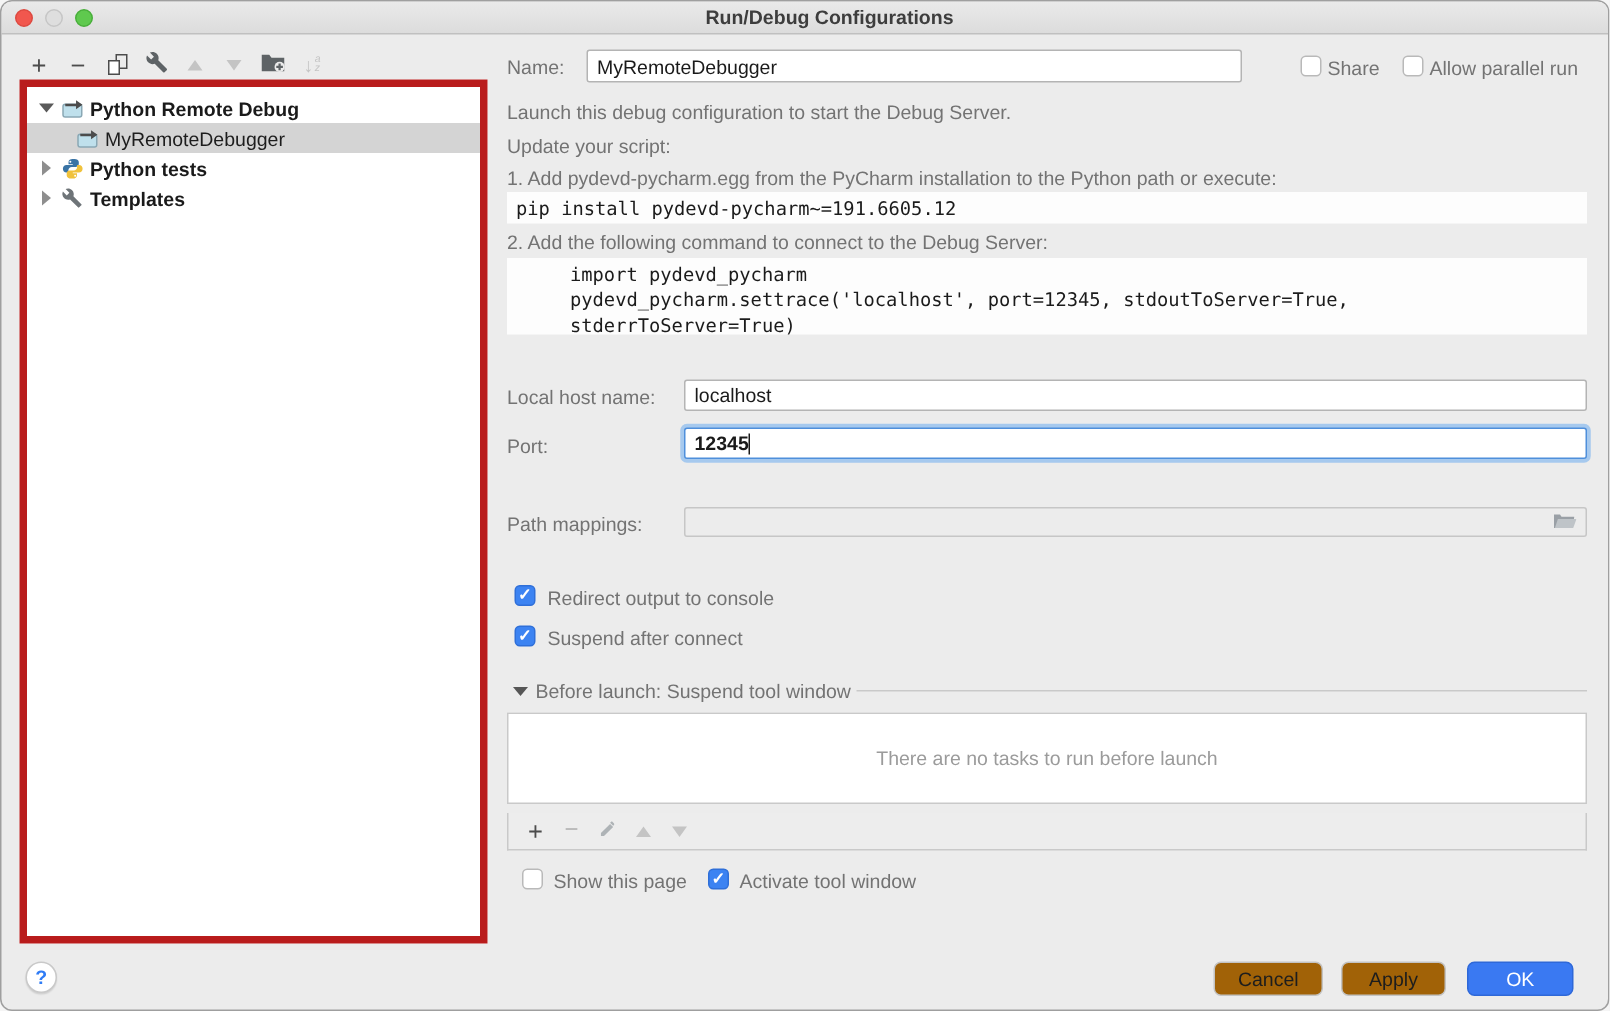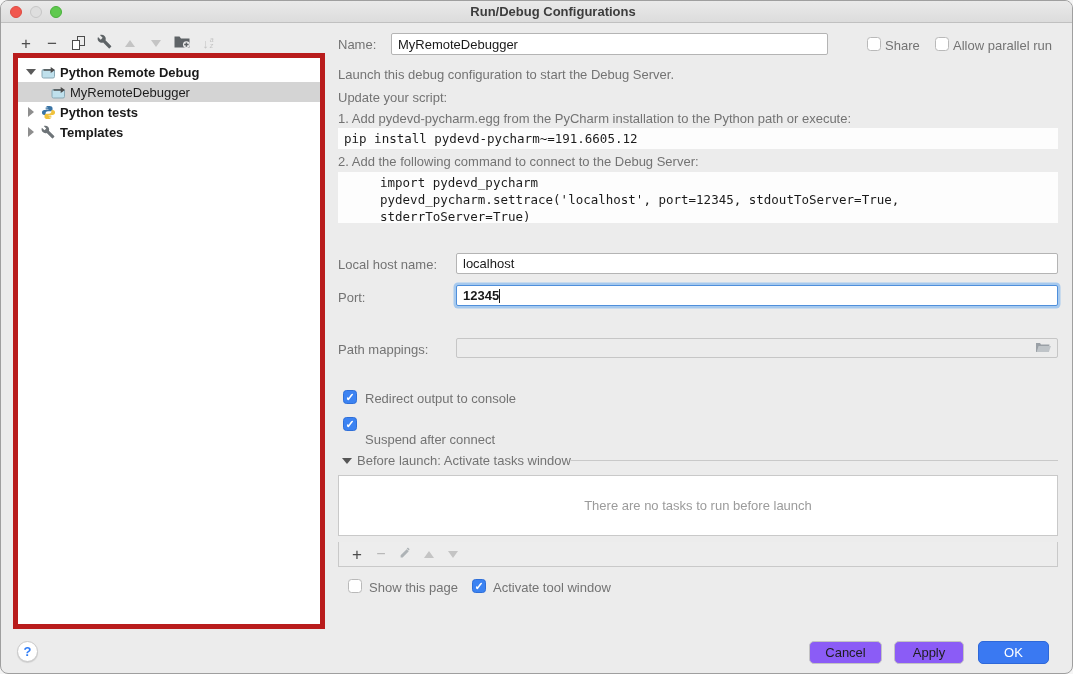--- a/index.html
+++ b/index.html
@@ -76,21 +76,21 @@
   .tasks-box { background:#fff; border:1px solid #c9c9c9; display:flex; align-items:center; justify-content:center; }
   .tasks-empty { color:#9b9b9b; }
   .tasks-strip { background:#ededed; border:1px solid #c9c9c9; border-top:none;
     display:flex; align-items:center; padding-left:6px; }
   .sbtn { width:24px; height:22px; display:flex; align-items:center; justify-content:center; }
   .glyph-gray { color:#b5b5b5; font-size:16px; line-height:1; }
 
   .caret { position:absolute; width:1px; height:14px; background:#1a1a1a; }
 
   
-  .btn { position:absolute; height:23px; border-radius:5px; background:#8b5cf6;
+  .btn { position:absolute; height:23px; border-radius:5px; background:#a16207;
     border:1px solid #c3c3c3; font-size:13px; color:#1d1d1d;
     display:flex; align-items:center; justify-content:center;
     font-family:"Liberation Sans",sans-serif; }
   .btn.primary { background:#3a79f2; border:1px solid #2e68d8; color:#fff; }
   .help-btn { position:absolute; left:16px; top:640px; width:21px; height:21px; border-radius:50%;
     background:#fff; border:1px solid #c9c9c9; box-shadow:0 1px 1px rgba(0,0,0,.12);
     display:flex; align-items:center; justify-content:center;
     color:#2f7cf6; font-size:13px; font-weight:bold; }
 </style>
 </head>
@@ -244,24 +244,24 @@
   </div>
 
   <span class="abs checkbox checked" style="left:342px; top:389px;">
     <span class="checkmark">✓</span>
   </span>
   <span class="abs para" style="left:364px; top:390px;">Redirect output to console</span>
 
   <span class="abs checkbox checked" style="left:342px; top:416px;">
     <span class="checkmark">✓</span>
   </span>
-  <span class="abs para" style="left:364px; top:431px;">Suspend after connect</span>
+  <span class="abs para" style="left:364px; top:417px;">Suspend after connect</span>
 
   <span class="abs bl-arrow" style="left:341px; top:457px;"></span>
-  <span class="abs para" style="left:356px; top:452px;">Before launch: Activate tasks window</span>
+  <span class="abs para" style="left:356px; top:452px;">Before launch: Suspend tool window</span>
   <div class="abs hline" style="left:570px; top:459px; width:487px;"></div>
 
   <div class="abs tasks-box" style="left:337px; top:474px; width:720px; height:61px;">
     <span class="tasks-empty">There are no tasks to run before launch</span>
   </div>
   <div class="abs tasks-strip" style="left:337px; top:541px; width:720px; height:25px;">
     <span class="sbtn">
       <span class="glyph-dark">+</span>
     </span>
     <span class="sbtn">

